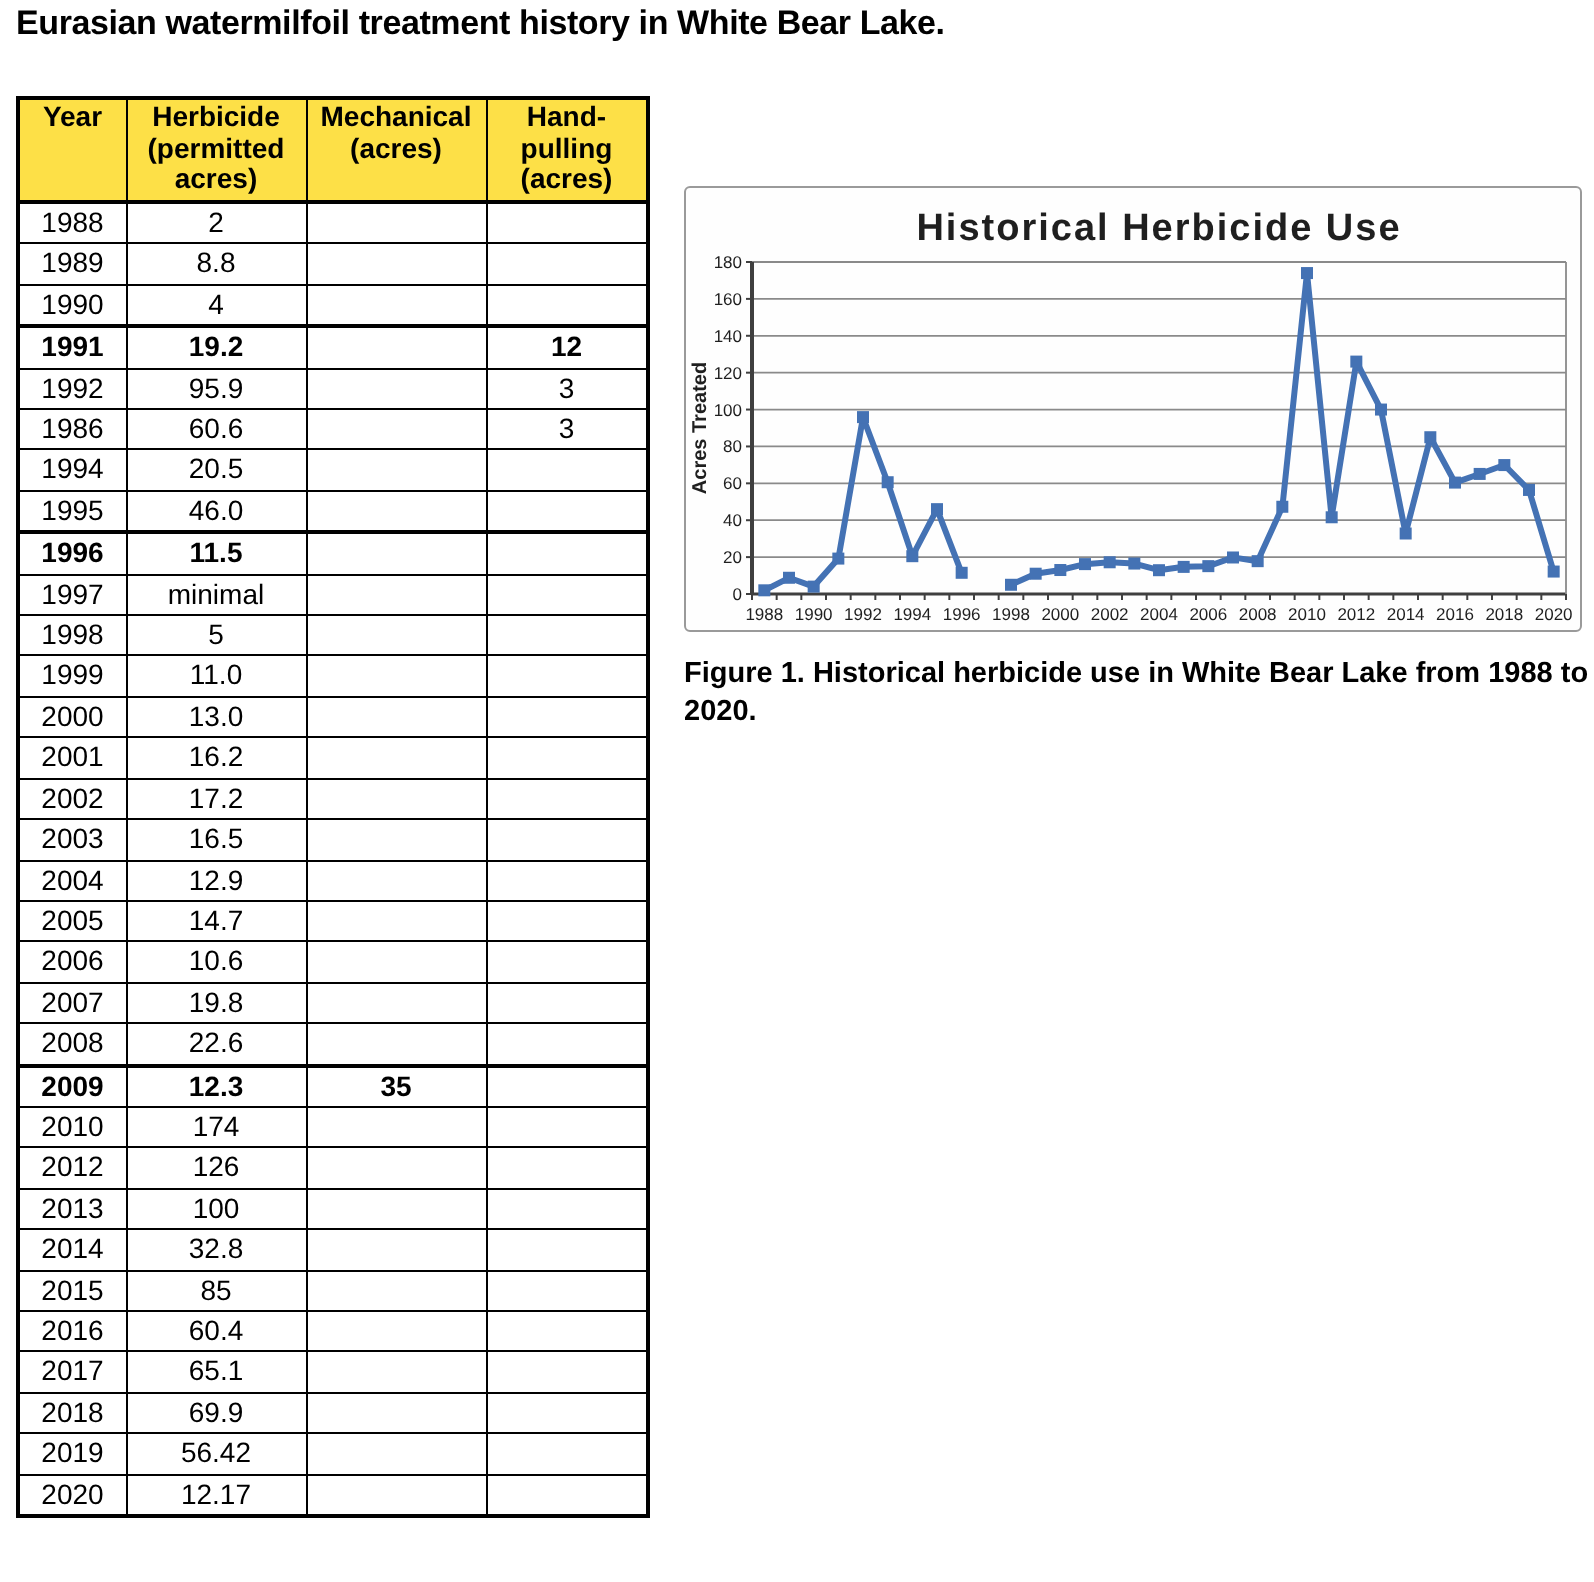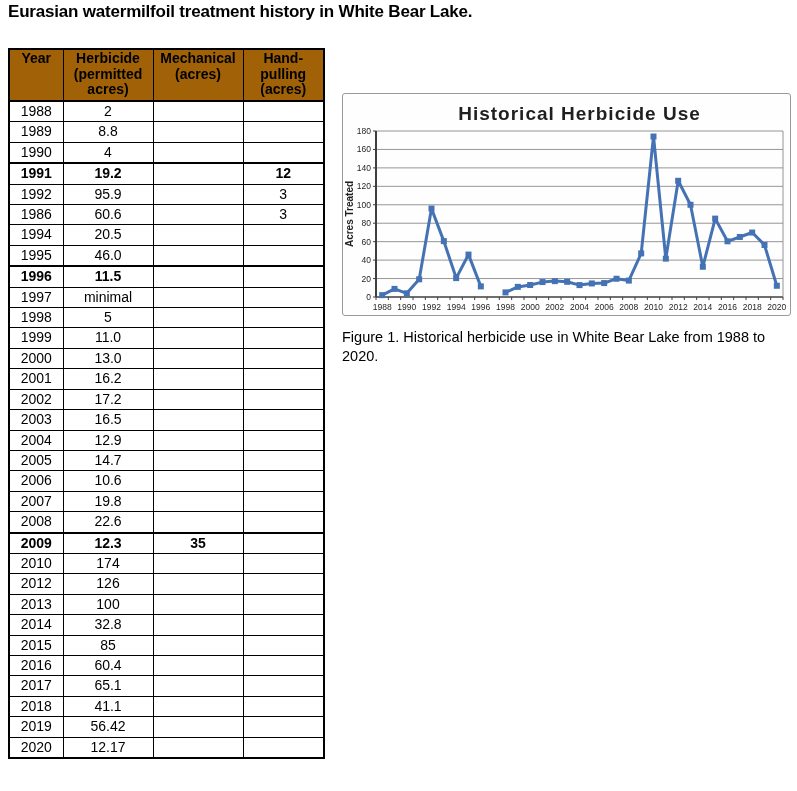--- a/index.html
+++ b/index.html
@@ -15,38 +15,38 @@
   table.data-table{
     position:absolute;left:8px;top:48px;
     border-collapse:collapse;border:2px solid #000;
     font-size:14px;table-layout:fixed;
   }
   table.data-table col.c-year{width:54px;}
   table.data-table col.c-herb{width:90px;}
   table.data-table col.c-mech{width:90px;}
   table.data-table col.c-hand{width:81px;}
   table.data-table th{
-    background:#a16207;border:1px solid #000;border-bottom:2px solid #000;
+    background:#fde047;border:1px solid #000;border-bottom:2px solid #000;
     font-weight:bold;vertical-align:top;text-align:center;
     padding:1px 2px;height:48px;line-height:1.12;font-size:14px;
   }
   table.data-table td{
     border:1px solid #000;text-align:center;
     height:19.4px;line-height:19.4px;padding:0 2px;overflow:hidden;
   }
   table.data-table tr.thick td{border-top:2px solid #000;font-weight:bold;}
   .chart-box{
     position:absolute;left:342px;top:93px;width:447px;height:221px;
     border:1px solid #9a9a9a;border-radius:3px;background:#fefefe;
   }
   .chart-box svg{display:block;}
   .chart-box svg text{font-family:"Liberation Sans",sans-serif;}
   .caption{
     position:absolute;left:342px;top:328px;width:455px;margin:0;
-    font-size:14.5px;font-weight:normal;line-height:1.3;
+    font-size:14.5px;font-weight:bold;line-height:1.3;
   }
 </style>
 </head>
 <body>
 
 <div class="page">
 
   <h1 class="doc-title">Eurasian watermilfoil treatment history in White Bear Lake.</h1>
 
   <table class="data-table">
@@ -234,21 +234,21 @@
           <td></td>
         </tr>
         <tr>
           <td>2017</td>
           <td>65.1</td>
           <td></td>
           <td></td>
         </tr>
         <tr>
           <td>2018</td>
-          <td>41.1</td>
+          <td>69.9</td>
           <td></td>
           <td></td>
         </tr>
         <tr>
           <td>2019</td>
           <td>56.42</td>
           <td></td>
           <td></td>
         </tr>
         <tr>

